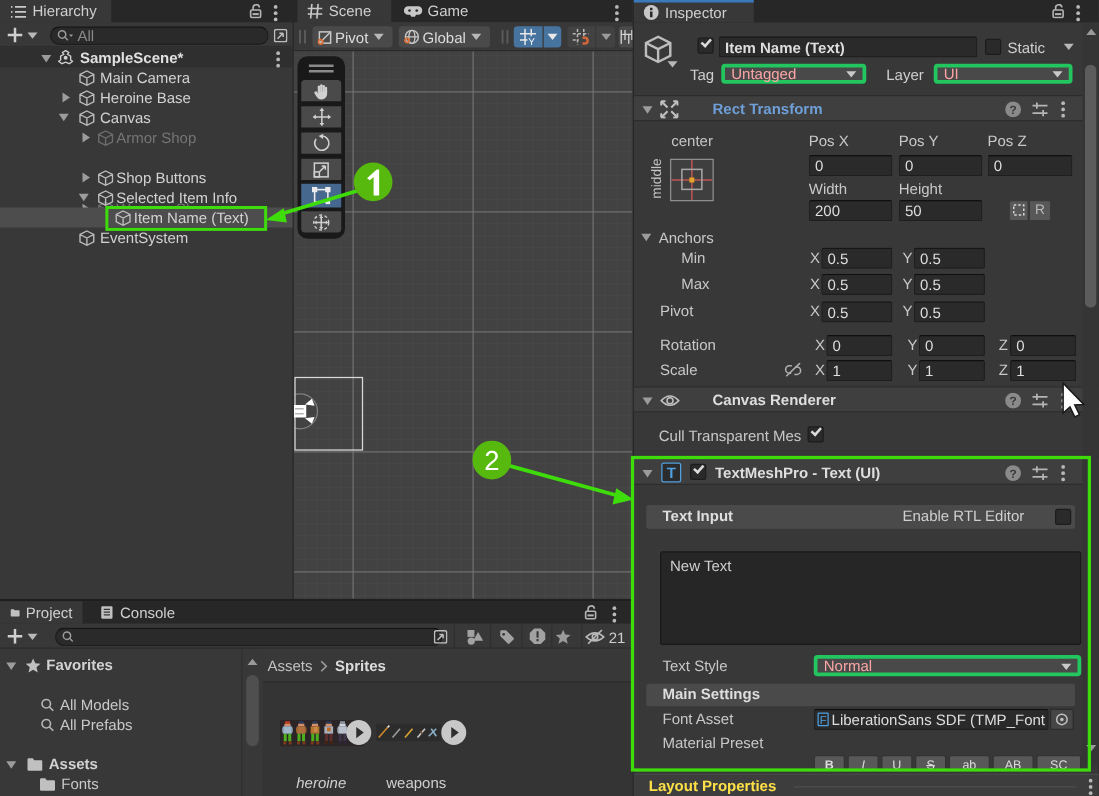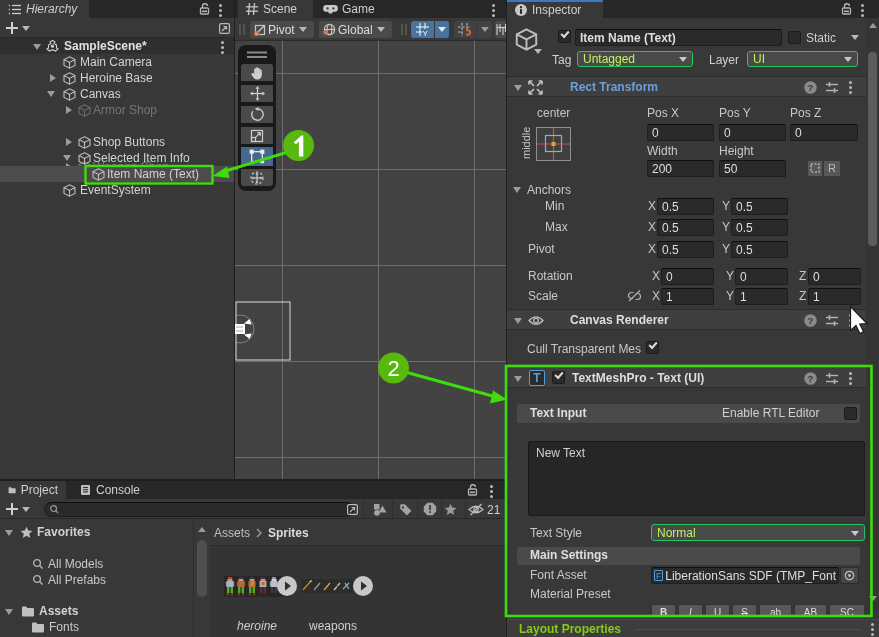--- a/index.html
+++ b/index.html
@@ -1,21 +1,21 @@
 <!DOCTYPE html>
 <html><head><meta charset="utf-8"><style>
 *{margin:0;padding:0;box-sizing:border-box;}
 html,body{width:879px;height:637px;overflow:hidden;background:#383838;}
 body{font-family:"Liberation Sans",sans-serif;font-size:12px;color:#d2d2d2;-webkit-font-smoothing:antialiased;}
 #root{position:relative;width:879px;height:637px;background:#1f1f1f;}
 .abs{position:absolute;}
 .tabbar{position:absolute;left:0;top:0;right:0;height:18px;background:#272727;}
 .tab{position:absolute;top:0;height:18px;background:#383838;display:flex;align-items:center;padding:0 8px;color:#cfcfcf;}
 .field{background:#2a2a2a;border:1px solid #1e1e1e;border-top-color:#0f0f0f;border-radius:2px;color:#dedede;display:flex;align-items:center;padding:0 4px;}
-.drop{background:#494949;border:1px solid #22c55e;border-radius:3px;color:#bef264;display:flex;align-items:center;padding:0 5px;position:absolute;}
+.drop{background:#494949;border:3px solid #22c55e;border-radius:3px;color:#fca5a5;display:flex;align-items:center;padding:0 5px;position:absolute;}
 .drop .arr{position:absolute;right:5px;top:50%;margin-top:-2px;width:0;height:0;border-left:4px solid transparent;border-right:4px solid transparent;border-top:5px solid #c9c9c9;}
 .carr{width:0;height:0;border-left:4px solid transparent;border-right:4px solid transparent;border-top:5px solid #b8b8b8;}
 .fold{width:0;height:0;border-left:4px solid transparent;border-right:4px solid transparent;border-top:6px solid #9c9c9c;position:absolute;}
 .foldr{width:0;height:0;border-top:4px solid transparent;border-bottom:4px solid transparent;border-left:6px solid #9c9c9c;position:absolute;}
 .chk{position:absolute;width:13px;height:13px;background:#2a2a2a;border:1px solid #1c1c1c;border-radius:2px;}
 .chk.on:after{content:"";position:absolute;left:2px;top:0px;width:6px;height:3px;border-left:2px solid #dcdcdc;border-bottom:2px solid #dcdcdc;transform:rotate(-48deg);}
 .row{position:absolute;display:flex;align-items:center;}
 .bold{font-weight:700;}
 .hdr{position:absolute;left:0;right:0;background:#3f3f3f;border-top:1px solid #2c2c2c;border-bottom:1px solid #2c2c2c;}
 .dots3{position:absolute;width:3px;}
@@ -35,21 +35,21 @@
       <path d="M1 2.5 a1 1 0 0 1 1-1 h3.2 l1.2 1.6 h5.6 a1 1 0 0 1 1 1 v6.4 a1 1 0 0 1 -1 1 h-10 a1 1 0 0 1 -1-1 Z" fill="#c0c0c0"></path>
     </g>
     <g id="mag">
       <circle cx="5" cy="5" r="3.4" fill="none" stroke="#b5b5b5" stroke-width="1.3"></circle>
           <line x1="7.6" y1="7.6" x2="10.6" y2="10.6" stroke="#b5b5b5" stroke-width="1.4"></line>
     </g>
   </defs>
 </svg>
 
 <div class="abs" id="hier" style="left:0;top:0;width:234px;height:479px;background:#383838;">
-  <div class="tabbar" style="width:234px;font-style:italic;">
+  <div class="tabbar" style="width:234px;">
     <div class="tab" style="left:0;width:89px;">
       <svg width="13" height="11" viewBox="0 0 13 11" style="margin-right:5px;">
             <g stroke="#c8c8c8" stroke-width="1.4">
               <line x1="4" y1="1.5" x2="13" y2="1.5"></line>
               <line x1="4" y1="5.5" x2="13" y2="5.5"></line>
               <line x1="4" y1="9.5" x2="13" y2="9.5"></line>
               <line x1="0.8" y1="1.5" x2="2" y2="1.5" stroke-dasharray="1.2 1"></line>
               <line x1="0.8" y1="5.5" x2="2" y2="5.5"></line>
               <line x1="0.8" y1="9.5" x2="2" y2="9.5"></line>
             </g>
@@ -68,20 +68,28 @@
           <i></i>
           <i></i>
         </div>
   </div>
 
   <div class="abs" style="left:0;top:18px;width:234px;height:20px;background:#383838;border-bottom:1px solid #2a2a2a;">
     <svg class="abs" style="left:6px;top:4px;" width="12" height="12" viewBox="0 0 12 12">
           <path d="M5 0h2v5h5v2H7v5H5V7H0V5h5z" fill="#cfcfcf"></path>
         </svg>
     <div class="carr abs" style="left:22px;top:8px;"></div>
+    <div class="field abs" style="left:40px;top:3px;width:175px;height:15px;border-radius:8px;color:#8a8a8a;">
+      <svg width="14" height="11" viewBox="0 0 15 12" style="margin-right:3px;">
+            <circle cx="5" cy="5" r="3.2" fill="none" stroke="#9a9a9a" stroke-width="1.3"></circle>
+            <line x1="7.5" y1="7.5" x2="10" y2="10" stroke="#9a9a9a" stroke-width="1.3"></line>
+            <path d="M11 5 l1.8 2.2 L14.6 5z" fill="#9a9a9a"></path>
+          </svg>
+      All
+    </div>
     <svg class="abs" style="left:219px;top:5px;" width="11" height="11" viewBox="0 0 11 11">
           <g fill="none" stroke="#bcbcbc" stroke-width="1.2">
             <rect x="0.6" y="0.6" width="9.8" height="9.8" rx="1.5"></rect>
             <path d="M3 8 L7.5 3.5 M7.5 3.5 h-3 M7.5 3.5 v3"></path>
           </g>
         </svg>
   </div>
 
   <div class="abs" id="tree" style="left:0;top:38px;width:234px;height:441px;background:#383838;">
 
@@ -574,21 +582,21 @@
     <div style="position:absolute;left:0;width:25px;height:16px;background:#585858;border:1px solid #333;border-radius:2px;color:#ddd;font-size:10px;font-weight:bold;text-align:center;line-height:15px;">B</div>
     <div style="position:absolute;left:27px;width:25px;height:16px;background:#585858;border:1px solid #333;border-radius:2px;color:#ddd;font-size:10px;font-style:italic;text-align:center;line-height:15px;">I</div>
     <div style="position:absolute;left:54px;width:25px;height:16px;background:#585858;border:1px solid #333;border-radius:2px;color:#ddd;font-size:10px;text-decoration:underline;text-align:center;line-height:15px;">U</div>
     <div style="position:absolute;left:81px;width:25px;height:16px;background:#585858;border:1px solid #333;border-radius:2px;color:#ddd;font-size:10px;text-decoration:line-through;text-align:center;line-height:15px;">S</div>
     <div style="position:absolute;left:108px;width:33px;height:16px;background:#585858;border:1px solid #333;border-radius:2px;color:#ddd;font-size:10px;text-align:center;line-height:15px;">ab</div>
     <div style="position:absolute;left:143px;width:33px;height:16px;background:#585858;border:1px solid #333;border-radius:2px;color:#ddd;font-size:10px;text-align:center;line-height:15px;">AB</div>
     <div style="position:absolute;left:178px;width:36px;height:16px;background:#585858;border:1px solid #333;border-radius:2px;color:#ddd;font-size:10px;text-align:center;line-height:15px;">SC</div>
   </div>
 
   <div class="abs" style="left:0;top:619px;width:372px;height:18px;background:#3d3d3d;border-top:1px solid #484848;">
-    <span class="abs bold" style="left:12px;top:2px;color:#84cc16;">Layout Properties</span>
+    <span class="abs bold" style="left:12px;top:2px;color:#fde047;">Layout Properties</span>
     <div style="position:absolute;left:128px;right:18px;top:9px;border-top:1px solid #4e4e4e;"></div>
     <div class="dots3" style="left:364px;top:3px;">
           <i></i>
           <i></i>
           <i></i>
         </div>
   </div>
 
   <div class="abs" style="left:359px;top:18px;width:13px;height:594px;background:#353535;">
     <div class="carr abs" style="left:3px;top:5px;transform:rotate(180deg);border-top-color:#9a9a9a;"></div>

